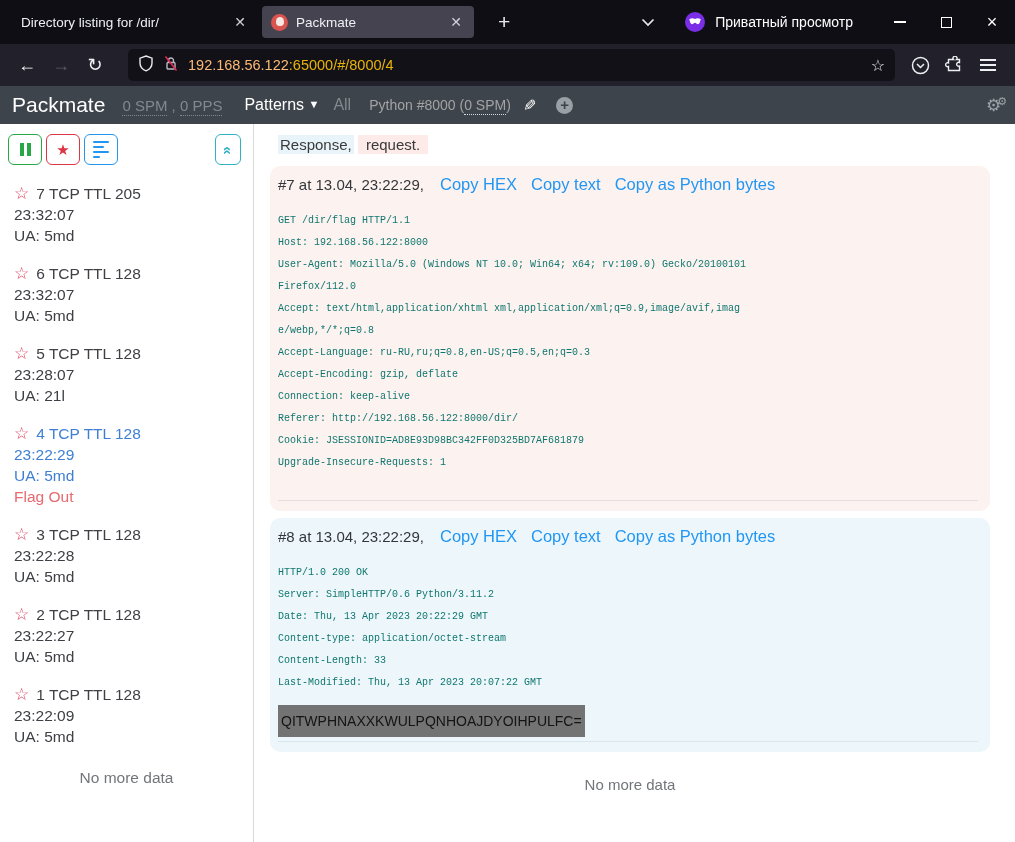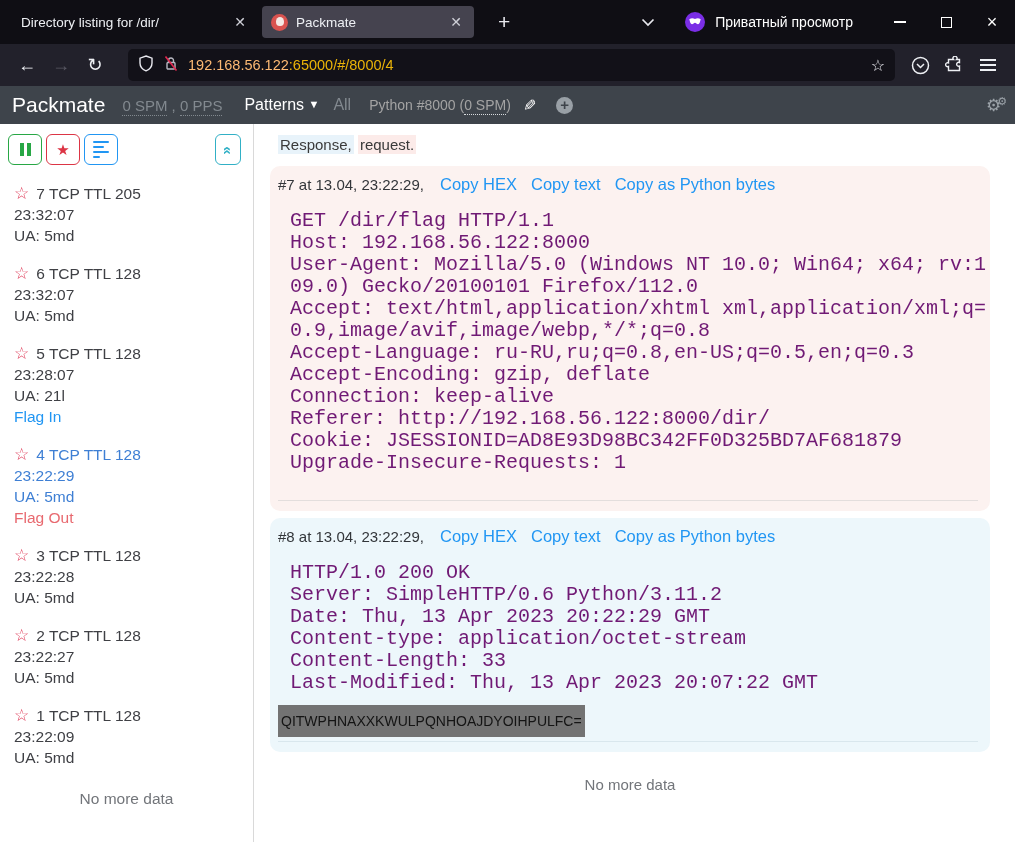--- a/index.html
+++ b/index.html
@@ -91,31 +91,31 @@
   .star { color:#e0435f; font-size:17px; line-height:17px; }
   .entry.selected .entry-title span.t, .entry.selected .e-time, .entry.selected .e-ua
         { color:#3e7fd4; }
   .e-flag.in { color:#2196f3; }
   .e-flag.out { color:#e8696f; }
   .side-nomore { text-align:center; color:#72757a; font-size:15.5px; margin-top:22px; }
 
   .main { flex:1; padding:12px 25px 0 16px; overflow:hidden; background:#fff; }
   .summary { font-size:15px; color:#3a3a3a; margin:0 0 13px 8px; }
   .mark-response { background:#e8f3fa; padding:1px 2px; }
-  .mark-request { background:#fcebe9; padding:1px 2px; }
+  .mark-request { background:#fcebe9; padding:1px 8px; }
   .packet { padding:9px 8px 6px 8px; margin-bottom:7px; border-radius:10px; }
   .packet.request { background:#fcf2f0; }
   .packet.response { background:#edf7fb; }
   .pkt-head { font-size:15px; color:#33363a; display:flex; align-items:baseline; }
   .pkt-label { margin-right:16px; }
   .pkt-link { color:#2196f3; font-size:16.5px; margin-right:14px; cursor:pointer; }
-  .pkt-body { font-family:"Liberation Mono", monospace; font-size:20px;
-              line-height:22px; color:#701a75; white-space:pre-wrap;
+  .pkt-body { font-family:"Liberation Mono", monospace; font-size:10px;
+              line-height:22px; color:#0f766e; white-space:pre-wrap;
               word-break:break-all; width:78ch; max-width:100%;
-              margin:16px 0 0 12px; }
+              margin:16px 0 0 0; }
   .flag-line { margin-top:19px; font-size:14px; }
   .flag-hl { background:#737373; color:#141414; padding:8px 3px; }
   .pkt-hr { border:0; border-top:1px solid #e3dedd; margin:26px 4px 4px 0; }
   .packet.response .pkt-hr { border-top-color:#d9e7ed; margin-top:12px; }
   .main-nomore { text-align:center; color:#72757a; font-size:15px; margin-top:24px; }
 </style>
 </head>
 <body>
 
 <div class="tabbar">
@@ -250,21 +250,20 @@
           <div class="e-time">23:32:07</div>
           <div class="e-ua">UA: 5md</div>
         </div>
         <div class="entry">
           <div class="entry-title">
             <span class="star">☆</span>
             <span class="t">5 TCP TTL 128</span>
           </div>
           <div class="e-time">23:28:07</div>
           <div class="e-ua">UA: 21l</div>
-          <div class="e-flag in">Flag In</div>
         </div>
         <div class="entry selected">
           <div class="entry-title">
             <span class="star">☆</span>
             <span class="t">4 TCP TTL 128</span>
           </div>
           <div class="e-time">23:22:29</div>
           <div class="e-ua">UA: 5md</div>
           <div class="e-flag out">Flag Out</div>
         </div>

